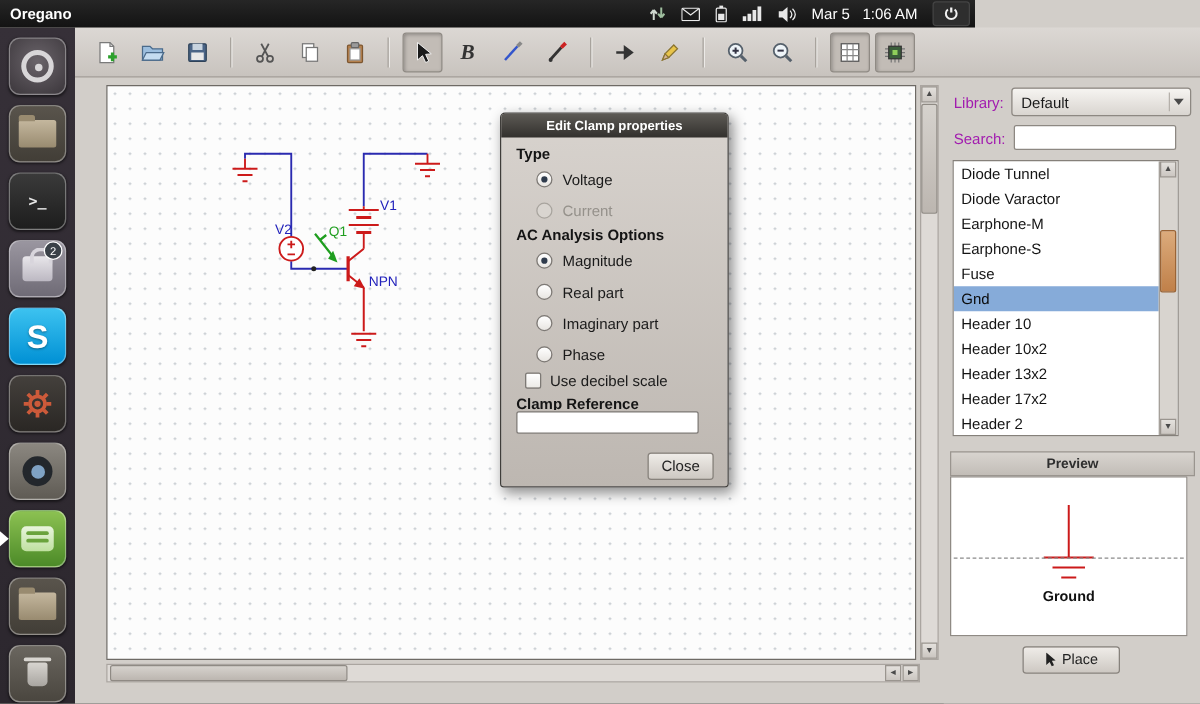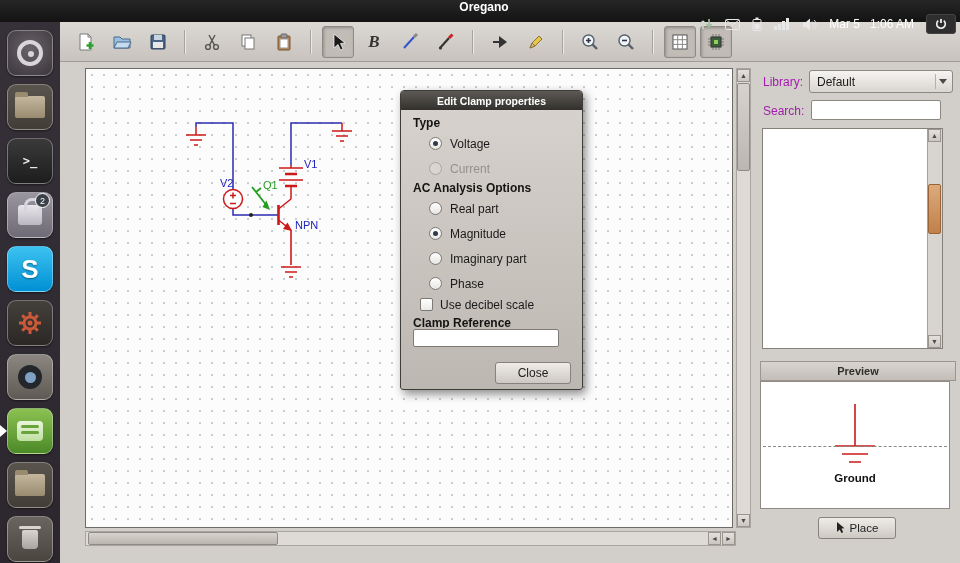--- a/index.html
+++ b/index.html
@@ -1,21 +1,21 @@
 <!DOCTYPE html>
 <html><head>
 <meta charset="utf-8">
 <style>
   * { box-sizing: border-box; margin: 0; padding: 0; }
   html,body { width: 960px; height: 563px; background:#000; }
   body { font-family: "Liberation Sans", sans-serif; font-size: 12px; color:#1a1a1a; }
   .screen { position:relative; width:960px; height:563px; overflow:hidden; background:#d2cec9; }
 
   
-  .topbar { position:absolute; left:0; top:0; width:960px; height:22px; background:linear-gradient(#262626,#131313); color:#fff; display:flex; align-items:center; z-index:60;flex-direction:column; }
+  .topbar { position:absolute; left:0; top:0; width:780px; height:22px; background:linear-gradient(#262626,#131313); color:#fff; display:flex; align-items:center; z-index:60; }
   .tb-title { font-weight:bold; font-size:12px; margin-left:8px; }
   .tb-right { margin-left:auto; display:flex; align-items:center; gap:12px; padding-right:4px; }
   .tb-icon { display:flex; align-items:center; }
   .tb-clock { display:flex; gap:10px; font-size:12px; color:#fff; }
   .tb-session { width:30px; height:20px; background:#2e2e2e; border:1px solid #444; border-radius:3px; display:flex; align-items:center; justify-content:center; }
 
   
   .launcher { position:absolute; left:0; top:22px; width:60px; height:541px; background:linear-gradient(180deg,#363038,#2c272e); z-index:55; padding-top:4px; }
   .l-item { width:60px; height:54px; display:flex; align-items:center; justify-content:center; position:relative; }
   .tile { width:46px; height:46px; border-radius:9px; border:1px solid rgba(255,255,255,0.35); display:flex; align-items:center; justify-content:center; position:relative; box-shadow:0 1px 2px rgba(0,0,0,0.5); }
@@ -95,21 +95,21 @@
   .radio { width:13px; height:13px; border-radius:50%; background:linear-gradient(#ffffff,#e8e5e1); border:1px solid #7d7975; position:relative; flex:0 0 auto; }
   .radio.on::after { content:""; position:absolute; left:3px; top:3px; width:5px; height:5px; border-radius:50%; background:#2f3b4c; }
   .radio-row.disabled .radio { background:#d9d5d0; border-color:#a8a49e; }
   .radio-row.disabled .radio-label { color:#95918b; }
   .radio-label { font-size:12px; }
   .check-row { display:flex; align-items:center; gap:7px; height:17px; padding-left:7px; }
   .checkbox { width:13px; height:13px; background:linear-gradient(#ffffff,#eceae6); border:1px solid #7d7975; border-radius:2px; flex:0 0 auto; }
   .check-label { font-size:12px; }
   .dlg-input { display:block; width:146px; height:18px; margin-top:1px; background:#fff; border:1px solid #7d7975; border-radius:2px; font:inherit; padding:0 3px; }
   .btn { background:linear-gradient(#efece8,#cdc8c2); border:1px solid #87827c; border-radius:3px; font:inherit; font-size:12px; color:#222; }
-  .dlg-close { position:absolute; right:11px; bottom:7px; width:76px; height:22px; }
+  .dlg-close { position:absolute; right:11px; bottom:7px; width:53px; height:22px; }
 </style>
 </head>
 <body>
 
 <div class="screen">
 
   <div class="topbar">
     <span class="tb-title">Oregano</span>
     <div class="tb-right">
       <span class="tb-icon">
@@ -400,20 +400,33 @@
       <span class="rp-label" style="left:8px;top:13px;">Library:</span>
       <div class="combo">
         <span>Default</span>
         <span class="combo-sep"></span>
         <span class="combo-arrow"></span>
       </div>
       <span class="rp-label" style="left:8px;top:42px;">Search:</span>
       <input class="rp-input" value="" style="">
 
       <div class="parts-list">
+        <div class="list-rows">
+            <div class="list-row">Diode Tunnel</div>
+            <div class="list-row">Diode Varactor</div>
+            <div class="list-row">Earphone-M</div>
+            <div class="list-row">Earphone-S</div>
+            <div class="list-row">Fuse</div>
+            <div class="list-row selected">Gnd</div>
+            <div class="list-row">Header 10</div>
+            <div class="list-row">Header 10x2</div>
+            <div class="list-row">Header 13x2</div>
+            <div class="list-row">Header 17x2</div>
+            <div class="list-row">Header 2</div>
+          </div>
         <div class="list-scroll">
           <div class="sb-arrow ls-up">▲</div>
           <div class="ls-thumb"></div>
           <div class="sb-arrow ls-down">▼</div>
         </div>
       </div>
 
       <div class="preview-header">Preview</div>
       <div class="preview-box">
         <svg width="188" height="126" viewBox="0 0 188 126">
@@ -444,26 +457,26 @@
             <span class="radio-label">Voltage</span>
           </div>
           <div class="radio-row disabled">
             <span class="radio"></span>
             <span class="radio-label">Current</span>
           </div>
         </div>
       <div class="dlg-section">AC Analysis Options</div>
       <div>
           <div class="radio-row">
+            <span class="radio on"></span>
+            <span class="radio-label">Magnitude</span>
+          </div>
+          <div class="radio-row">
             <span class="radio"></span>
             <span class="radio-label">Real part</span>
-          </div>
-          <div class="radio-row">
-            <span class="radio on"></span>
-            <span class="radio-label">Magnitude</span>
           </div>
           <div class="radio-row">
             <span class="radio"></span>
             <span class="radio-label">Imaginary part</span>
           </div>
           <div class="radio-row">
             <span class="radio"></span>
             <span class="radio-label">Phase</span>
           </div>
         </div>

